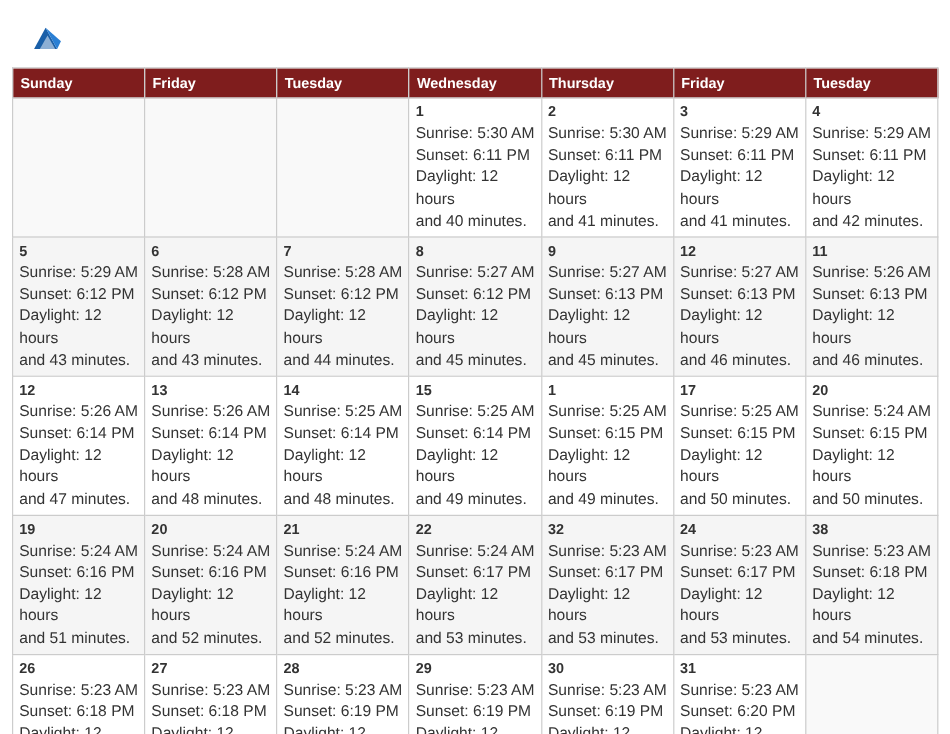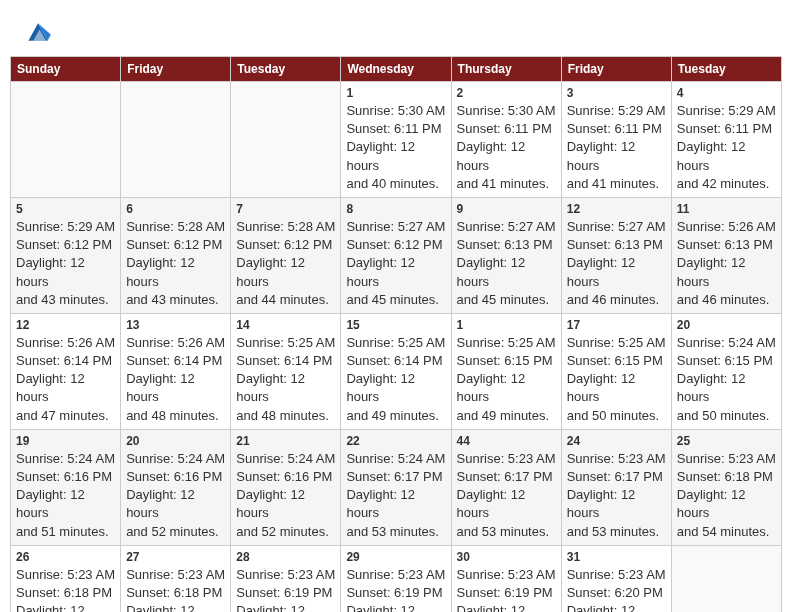--- a/index.html
+++ b/index.html
@@ -276,35 +276,35 @@
 and 52 minutes.</div>
         </td>
         <td>
           <div class="day-num">22</div>
           <div class="day-info" style="white-space: pre-line;">Sunrise: 5:24 AM
 Sunset: 6:17 PM
 Daylight: 12 hours
 and 53 minutes.</div>
         </td>
         <td>
-          <div class="day-num">44</div>
+          <div class="day-num">32</div>
           <div class="day-info" style="white-space: pre-line;">Sunrise: 5:23 AM
 Sunset: 6:17 PM
 Daylight: 12 hours
 and 53 minutes.</div>
         </td>
         <td>
           <div class="day-num">24</div>
           <div class="day-info" style="white-space: pre-line;">Sunrise: 5:23 AM
 Sunset: 6:17 PM
 Daylight: 12 hours
 and 53 minutes.</div>
         </td>
         <td>
-          <div class="day-num">25</div>
+          <div class="day-num">38</div>
           <div class="day-info" style="white-space: pre-line;">Sunrise: 5:23 AM
 Sunset: 6:18 PM
 Daylight: 12 hours
 and 54 minutes.</div>
         </td>
       </tr>
       <tr class="row-even">
         <td>
           <div class="day-num">26</div>
           <div class="day-info" style="white-space: pre-line;">Sunrise: 5:23 AM

